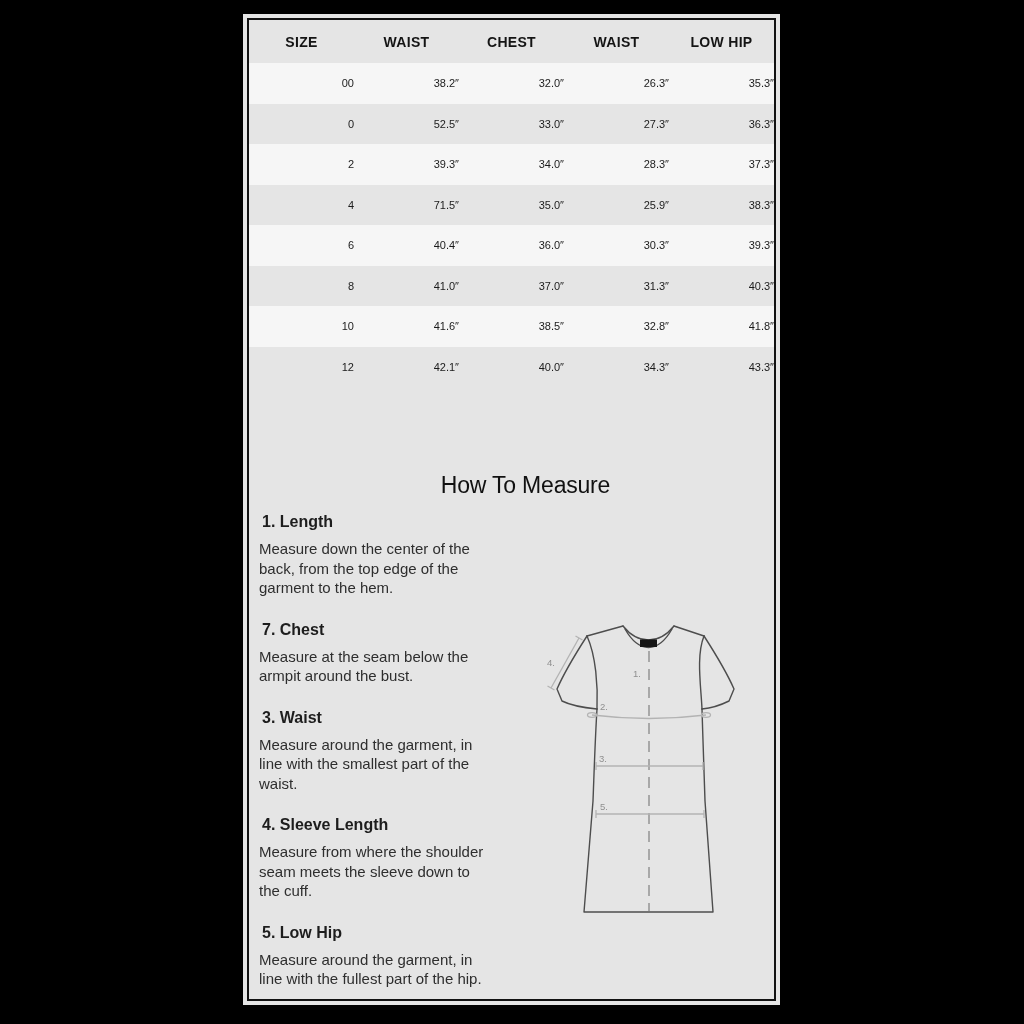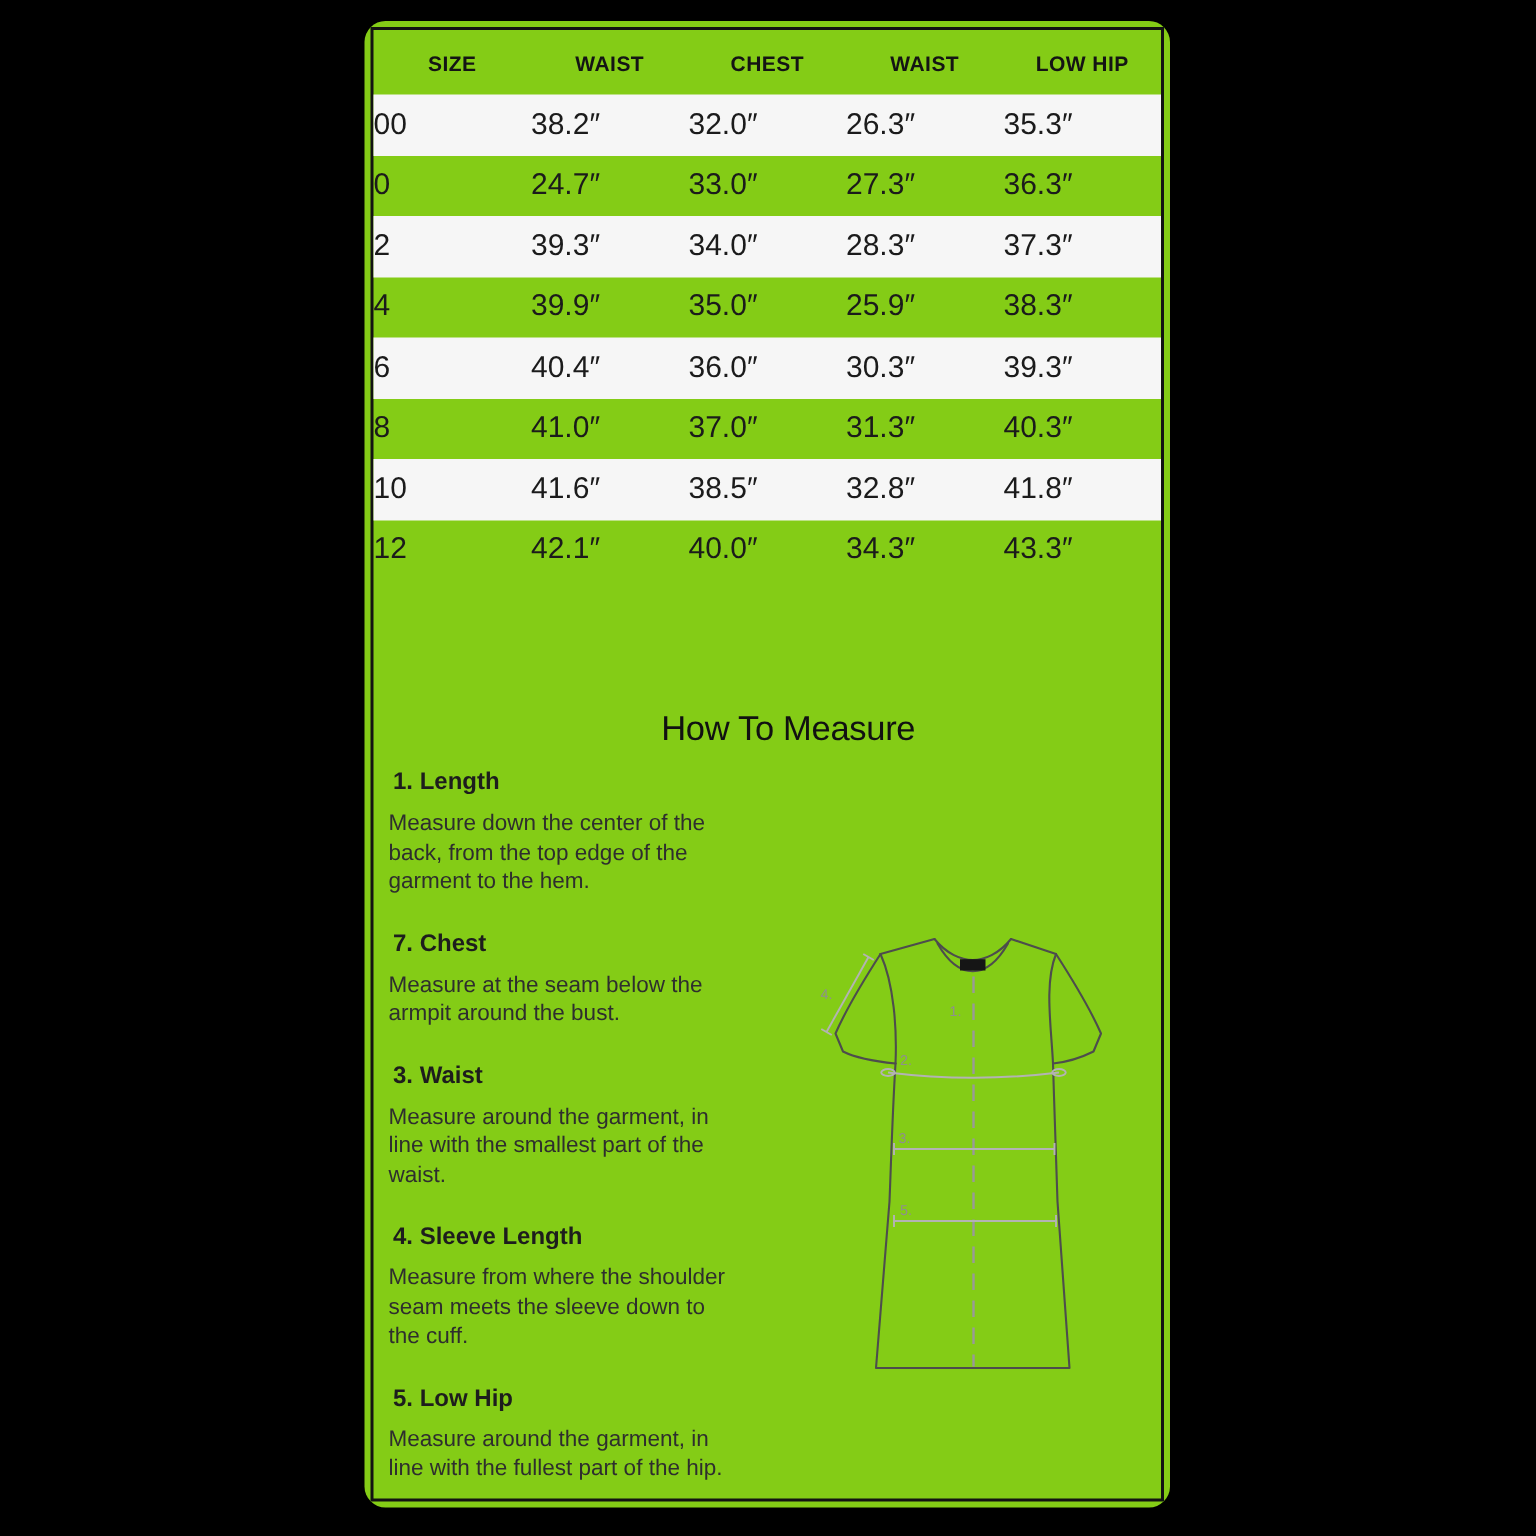--- a/index.html
+++ b/index.html
@@ -8,39 +8,39 @@
     width: 1024px; height: 1024px;
     background: #000;
     font-family: "Liberation Sans", "DejaVu Sans", sans-serif;
     overflow: hidden;
   }
   .stage { position: relative; width: 1024px; height: 1024px; background: #000; }
 
   .panel {
     position: absolute; left: 243px; top: 14px;
     width: 537px; height: 991px;
-    background: #84cc16; color: #1c1c1c; border-radius: 14px;
+    background: #e5e5e5; color: #1c1c1c;
   }
   .panel-border {
     position: absolute; inset: 4px;
     border: 2px solid #121212;
     pointer-events: none;
   }
   .content { position: absolute; inset: 6px; }
 
   
   .size-table { position: absolute; left: 0; right: 0; top: 0; }
   .thead { display: flex; height: 43px; align-items: center; }
   .th {
     flex: 1; text-align: center;
     font-size: 14px; font-weight: 700; letter-spacing: .3px; color: #141414;
   }
   .trow { display: flex; height: 40.5px; align-items: center; }
   .trow.alt { background: #f6f6f6; }
-  .td { flex: 1; text-align: left; font-size: 20px; font-weight: 500; color: #1b1b1b; }
+  .td { flex: 1; text-align: right; font-size: 11px; font-weight: 500; color: #1b1b1b; }
 
   
   .htm-title {
     position: absolute; left: 0; right: 0; top: 452px;
     margin: 0; text-align: center;
     font-size: 23px; font-weight: 500; color: #111;
     letter-spacing: -0.2px;
     padding-left: 28px;
   }
   .sections { position: absolute; left: 10px; top: 492px; width: 268px; }
@@ -81,35 +81,35 @@
         <div id="table-body">
             <div class="trow alt">
               <div class="td">00</div>
               <div class="td">38.2″</div>
               <div class="td">32.0″</div>
               <div class="td">26.3″</div>
               <div class="td">35.3″</div>
             </div>
             <div class="trow">
               <div class="td">0</div>
-              <div class="td">24.7″</div>
+              <div class="td">52.5″</div>
               <div class="td">33.0″</div>
               <div class="td">27.3″</div>
               <div class="td">36.3″</div>
             </div>
             <div class="trow alt">
               <div class="td">2</div>
               <div class="td">39.3″</div>
               <div class="td">34.0″</div>
               <div class="td">28.3″</div>
               <div class="td">37.3″</div>
             </div>
             <div class="trow">
               <div class="td">4</div>
-              <div class="td">39.9″</div>
+              <div class="td">71.5″</div>
               <div class="td">35.0″</div>
               <div class="td">25.9″</div>
               <div class="td">38.3″</div>
             </div>
             <div class="trow alt">
               <div class="td">6</div>
               <div class="td">40.4″</div>
               <div class="td">36.0″</div>
               <div class="td">30.3″</div>
               <div class="td">39.3″</div>

